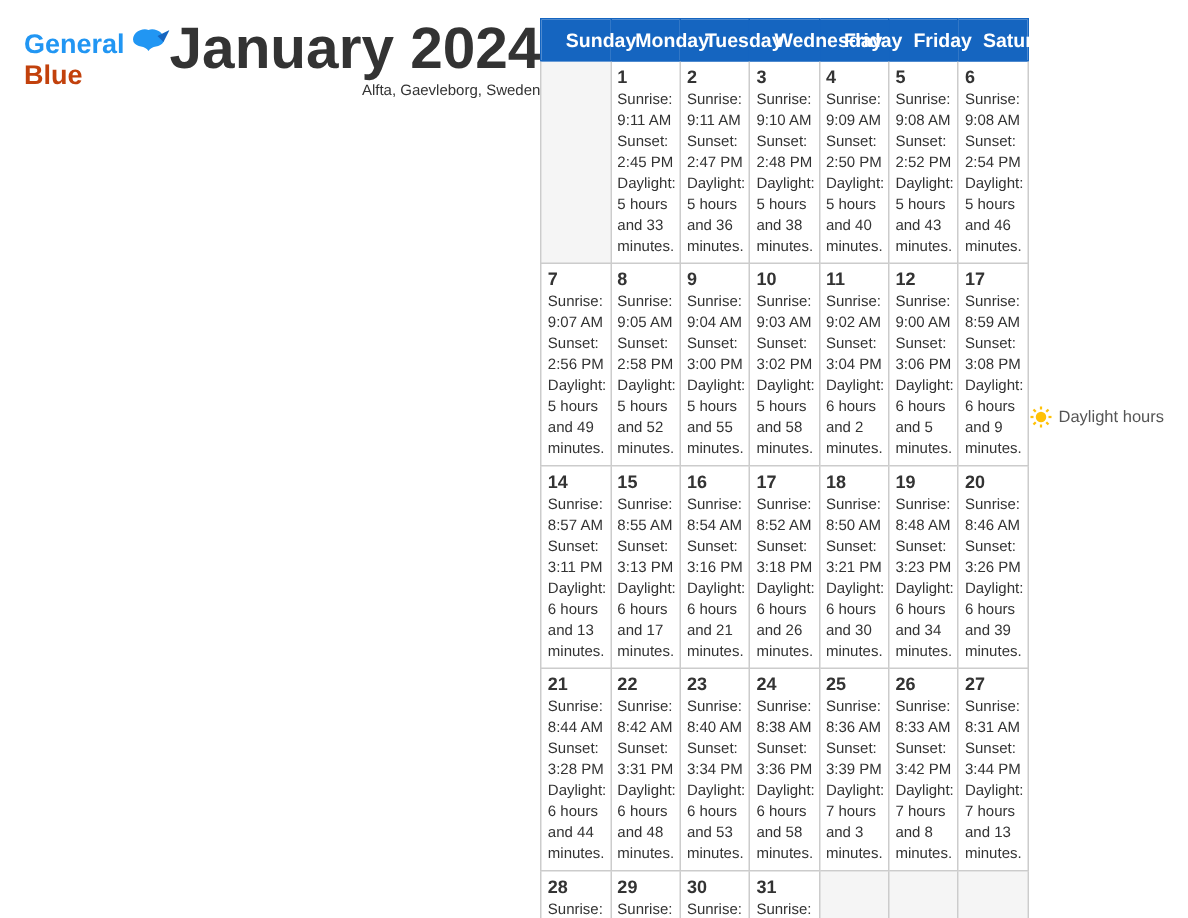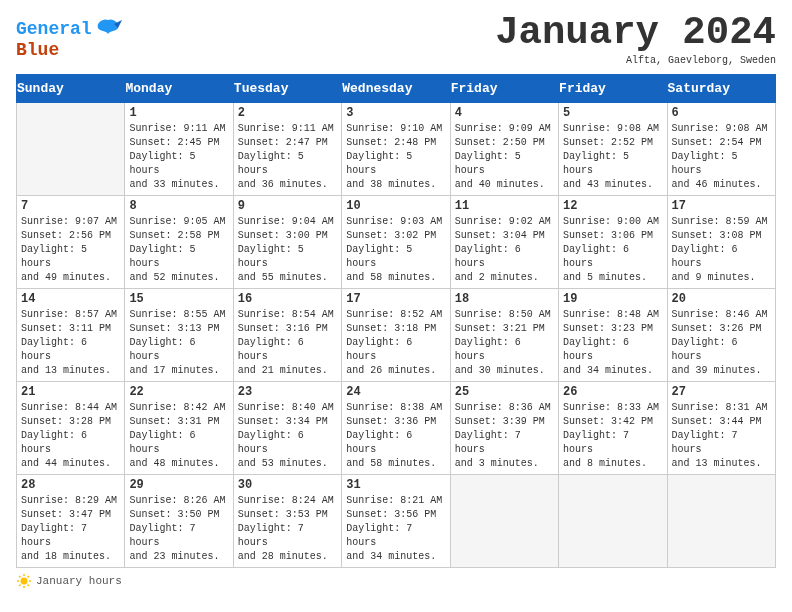--- a/index.html
+++ b/index.html
@@ -8,22 +8,21 @@
       background: #fff;
       width: 792px;
       height: 612px;
       overflow: hidden;
     }
     .page {
       width: 792px;
       height: 548px;
       padding: 12px 16px 10px 16px;
       display: flex;
-      flex-direction: column;
-      font-family: Liberation Mono, monospace;
+      flex-direction: row;
     }
     .header {
       display: flex;
       justify-content: space-between;
       align-items: flex-start;
       margin-bottom: 8px;
     }
     .logo {
       display: flex;
       align-items: center;
@@ -61,21 +60,21 @@
       border: 1px solid #ccc;
       border-collapse: collapse;
       width: 100%;
       table-layout: fixed;
     }
     .calendar th {
       background: #1565C0;
       color: #fff;
       font-size: 13px;
       font-weight: bold;
-      padding: 6px 0;
+      padding: 6px 16px;
       text-align: left;
       border: 1px solid #1565C0;
     }
     .calendar td {
       border: 1px solid #ccc;
       vertical-align: top;
       padding: 3px 4px;
       font-size: 10px;
       color: #333;
       height: 88px;
@@ -289,15 +288,15 @@
       <circle cx="8" cy="8" r="3.5" fill="#FFC107"></circle>
       <line x1="8" y1="1" x2="8" y2="3" stroke="#FFC107" stroke-width="1.5"></line>
       <line x1="8" y1="13" x2="8" y2="15" stroke="#FFC107" stroke-width="1.5"></line>
       <line x1="1" y1="8" x2="3" y2="8" stroke="#FFC107" stroke-width="1.5"></line>
       <line x1="13" y1="8" x2="15" y2="8" stroke="#FFC107" stroke-width="1.5"></line>
       <line x1="3" y1="3" x2="4.5" y2="4.5" stroke="#FFC107" stroke-width="1.5"></line>
       <line x1="11.5" y1="11.5" x2="13" y2="13" stroke="#FFC107" stroke-width="1.5"></line>
       <line x1="13" y1="3" x2="11.5" y2="4.5" stroke="#FFC107" stroke-width="1.5"></line>
       <line x1="4.5" y1="11.5" x2="3" y2="13" stroke="#FFC107" stroke-width="1.5"></line>
     </svg>
-    <span class="daylight-label">January hours</span>
+    <span class="daylight-label">Daylight hours</span>
   </div>
 </div>
 
 </body></html>

